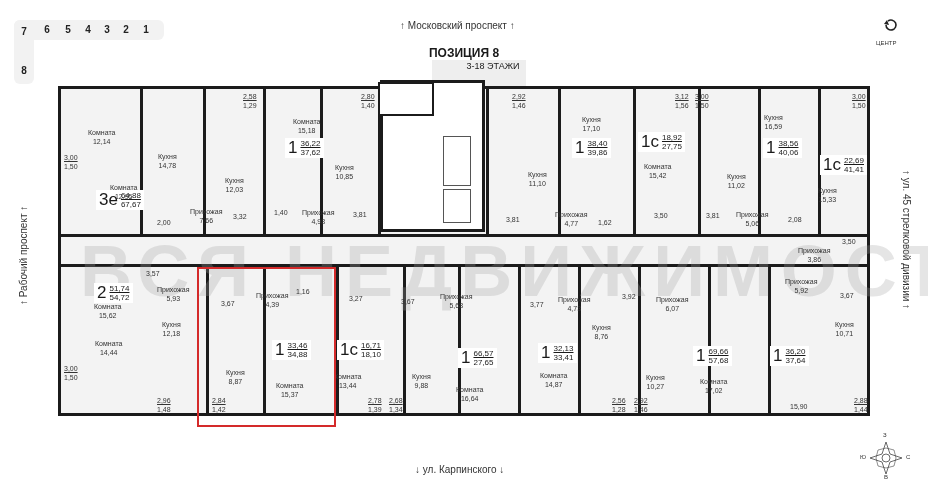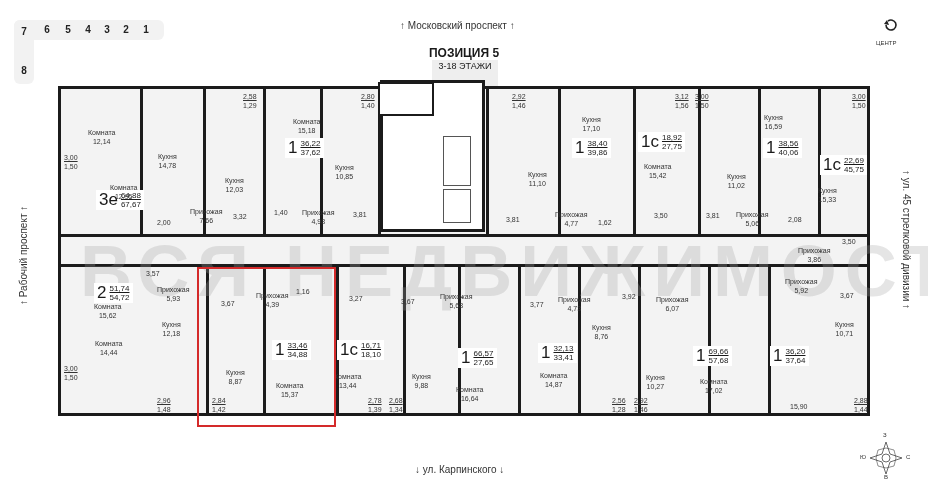--- a/index.html
+++ b/index.html
@@ -4,21 +4,21 @@
 <style>
   html,body{margin:0;padding:0;background:#fff;}
   body{width:928px;height:500px;position:relative;overflow:hidden;font-family:"Liberation Sans",sans-serif;color:#1a1a1a;}
   .floor-nav{position:absolute;left:14px;top:20px;width:150px;height:20px;background:#f2f2f2;border-radius:6px 6px 6px 0;}
   .floor-nav-col{position:absolute;left:14px;top:20px;width:20px;height:64px;background:#f2f2f2;border-radius:6px 0 6px 6px;}
   .fbtn{position:absolute;font-size:10px;font-weight:bold;color:#222;cursor:pointer;width:14px;text-align:center;}
   .street{position:absolute;font-size:10px;color:#333;white-space:nowrap;}
   .street.v-left{transform:rotate(-90deg);transform-origin:left top;}
   .street.v-right{transform:rotate(90deg);transform-origin:left top;}
   .title{position:absolute;left:400px;top:46px;width:128px;text-align:center;font-weight:bold;font-size:12px;}
-  .subtitle{position:absolute;left:432px;top:60px;width:66px;height:28px;background:#eee;font-size:9px;text-align:center;line-height:13px;}
+  .subtitle{position:absolute;left:432px;top:60px;width:66px;height:28px;background:#eee;font-size:9px;text-align:center;line-height:13px;padding-left:28px;}
   .center-btn{position:absolute;left:876px;top:16px;width:30px;height:36px;cursor:pointer;text-align:center;}
   .center-btn .lbl{font-size:6px;color:#333;display:block;margin-top:1px;}
   .plan{position:absolute;left:58px;top:86px;width:812px;height:330px;background:#f3f3f3;}
   .wall{position:absolute;background:#1b1b1b;}
   .stair{position:absolute;left:378px;top:82px;width:52px;height:30px;border:2px solid #1b1b1b;background:#fff;}
   .lbl{position:absolute;font-size:7px;color:#333;text-align:center;line-height:9px;white-space:nowrap;}
   .apt{position:absolute;display:flex;align-items:center;background:#fff;padding:1px 3px;cursor:pointer;}
   .apt .rooms{font-size:17px;font-weight:500;margin-right:3px;line-height:18px;}
   .apt .areas{font-size:8px;line-height:9px;}
   .apt .areas .a1{text-decoration:underline;display:block;}
@@ -41,21 +41,21 @@
 <span class="fbtn" style="left:100px;top:24px;">3</span>
 <span class="fbtn" style="left:119px;top:24px;">2</span>
 <span class="fbtn" style="left:139px;top:24px;">1</span>
 <span class="fbtn" style="left:17px;top:65px;">8</span>
 
 <div class="street" style="left:400px;top:20px;">↑ Московский проспект ↑</div>
 <div class="street" style="left:415px;top:464px;">↓ ул. Карпинского ↓</div>
 <div class="street v-left" style="left:18px;top:305px;">↑ Рабочий проспект ↑</div>
 <div class="street v-right" style="left:912px;top:170px;">↑ ул. 45 стрелковой дивизии ↑</div>
 
-<div class="title">ПОЗИЦИЯ 5</div>
+<div class="title">ПОЗИЦИЯ 8</div>
 <div class="subtitle">3-18 ЭТАЖИ</div>
 
 <div class="center-btn">
   <svg width="18" height="18" viewBox="0 0 18 18">
     <path d="M4 9a5 5 0 1 0 2-4" fill="none" stroke="#222" stroke-width="1.6"></path>
     <path d="M2 8 L7 9 L5 4 Z" fill="#222"></path>
   </svg>
   <span class="lbl">ЦЕНТР</span>
 </div>
 
@@ -115,21 +115,21 @@
 <div class="apt" style="left:638px;top:132px;">
     <span class="rooms">1с</span>
     <span class="areas"><span class="a1">18,92</span><span>27,75</span></span>
   </div>
 <div class="apt" style="left:763px;top:138px;">
     <span class="rooms">1</span>
     <span class="areas"><span class="a1">38,56</span><span>40,06</span></span>
   </div>
 <div class="apt" style="left:820px;top:155px;">
     <span class="rooms">1с</span>
-    <span class="areas"><span class="a1">22,69</span><span>45,75</span></span>
+    <span class="areas"><span class="a1">22,69</span><span>41,41</span></span>
   </div>
 <div class="apt" style="left:94px;top:283px;">
     <span class="rooms">2</span>
     <span class="areas"><span class="a1">51,74</span><span>54,72</span></span>
   </div>
 <div class="apt" style="left:272px;top:340px;">
     <span class="rooms">1</span>
     <span class="areas"><span class="a1">33,46</span><span>34,88</span></span>
   </div>
 <div class="apt" style="left:337px;top:340px;">

